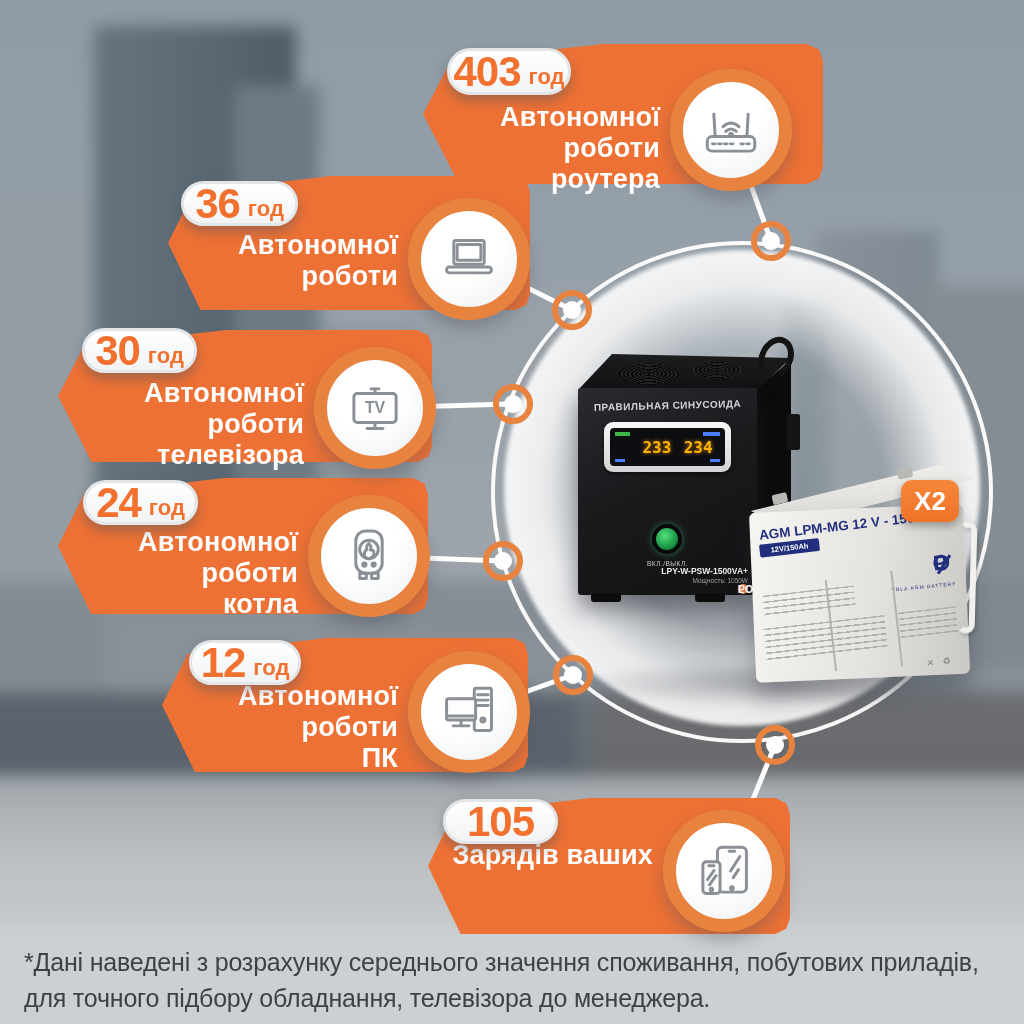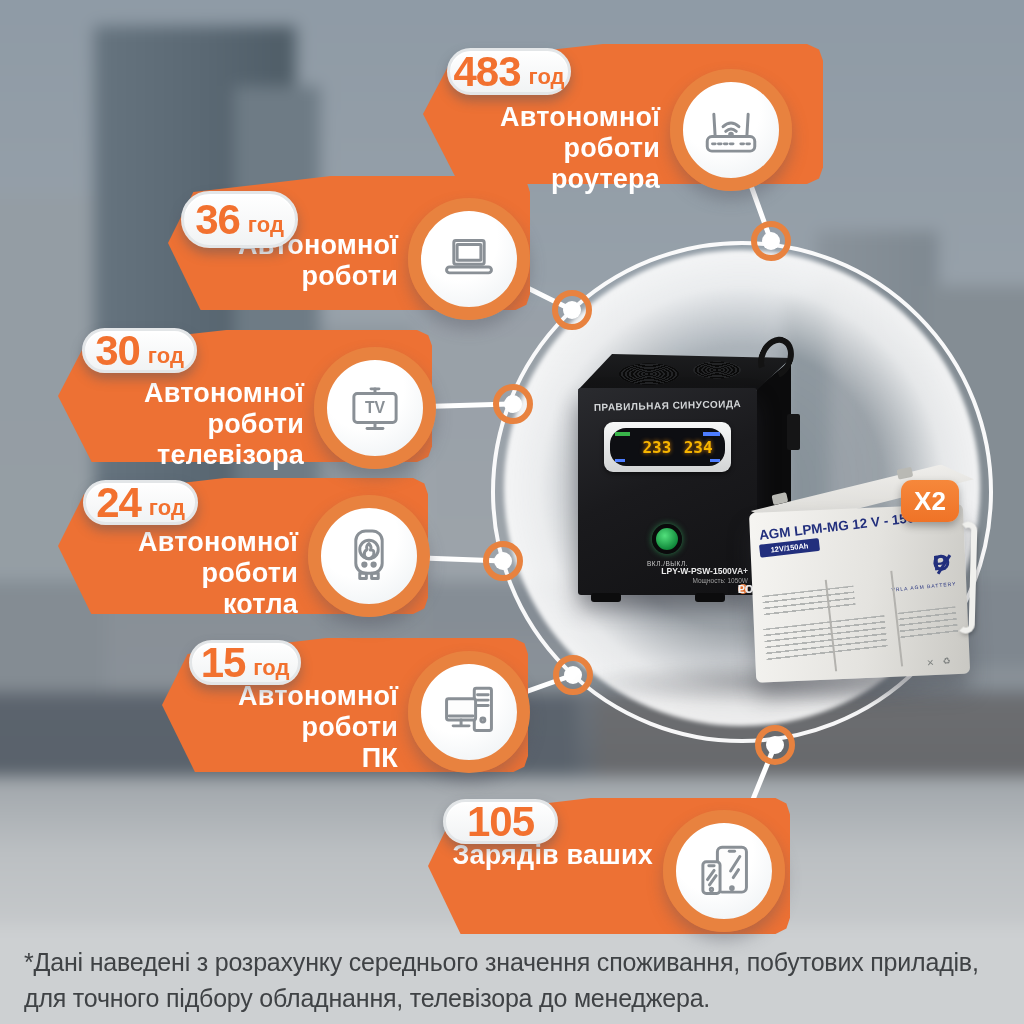--- a/index.html
+++ b/index.html
@@ -79,21 +79,21 @@
   .ups-side{left:0;top:0;width:245px;height:250px;background:#0B0B0C;
     clip-path:polygon(194px 38px,228px 10px,228px 226px,194px 243px);}
   .ups-bracket{left:224px;top:64px;width:13px;height:36px;background:#151516;border-radius:2px;}
   .ups-front{left:15px;top:38px;width:179px;height:207px;border-radius:3px;
     background:linear-gradient(155deg,#2A2B2F 0%,#1A1A1D 45%,#121214 100%);
     box-shadow:0 14px 22px rgba(40,40,48,.45);}
   .ups-tagline{left:0;top:12px;width:100%;text-align:center;color:#D2D5D7;
     font-size:10px;font-weight:700;letter-spacing:.5px;transform:rotate(-1.5deg);}
   .ups-display{left:26px;top:34px;width:127px;height:50px;border-radius:9px;
     background:linear-gradient(180deg,#F7F8F8,#D2D4D5);box-shadow:0 2px 4px rgba(0,0,0,.5);}
-  .ups-lcd{left:6px;top:6px;width:115px;height:38px;border-radius:16px;background:#0D0E12;
+  .ups-lcd{left:6px;top:6px;width:115px;height:38px;border-radius:4px;background:#0D0E12;
     display:flex;align-items:center;justify-content:space-evenly;padding-left:20px;}
   .lcd-digits{position:static;color:#F7B500;font-family:"DejaVu Sans Mono",monospace;
     font-weight:bold;font-size:16px;text-shadow:0 0 4px rgba(255,150,0,.8);}
   .tick{background:#4D7DFF;}
   .tick-tl{left:5px;top:4px;width:15px;height:4px;background:#39B54A;}
   .tick-tr{right:5px;top:4px;width:17px;height:4px;}
   .tick-bl{left:5px;bottom:4px;width:10px;height:3px;}
   .tick-br{right:5px;bottom:4px;width:10px;height:3px;}
   .ups-btn{left:74px;top:136px;width:30px;height:30px;border-radius:50%;
     background:radial-gradient(circle at 40% 35%,#52E07C,#128A3C 70%,#0A5B26 100%);
@@ -269,21 +269,21 @@
       <div class="seam s2"></div>
       <div class="bat-icons">✕ ♻</div>
     </div>
     <div class="bat-handle"></div>
   </div>
   <div class="x2-badge">X2</div>
 
   <div class="banner">
     <div class="banner-body" style="left:423px;top:44px;width:400px;height:140px;"></div>
     <div class="pill" style="left:447px;top:48px;width:124px;height:47px;">
-      <span class="pill-num">483</span>
+      <span class="pill-num">403</span>
       <span class="pill-unit">год</span>
     </div>
     <div class="banner-text" style="left:400px;top:102px;width:260px;">
       <div>Автономної роботи</div>
       <div>роутера</div>
     </div>
     <div class="icon-circle" style="left:670px;top:69px;">
       <svg viewBox="0 0 100 100">
         <rect x="14" y="60" width="72" height="22" rx="7"></rect>
         <line x1="26" y1="60" x2="24" y2="26"></line>
@@ -296,21 +296,21 @@
         <line x1="40" y1="71" x2="44" y2="71"></line>
           <line x1="49" y1="71" x2="53" y2="71"></line>
         <line x1="65" y1="71" x2="69" y2="71"></line>
           <line x1="74" y1="71" x2="78" y2="71"></line>
       </svg>
     </div>
   </div>
 
   <div class="banner">
     <div class="banner-body" style="left:168px;top:176px;width:362px;height:134px;"></div>
-    <div class="pill" style="left:181px;top:191px;width:117px;height:57px;">
+    <div class="pill" style="left:181px;top:181px;width:117px;height:45px;">
       <span class="pill-num">36</span>
       <span class="pill-unit">год</span>
     </div>
     <div class="banner-text" style="left:140px;top:230px;width:258px;">
       <div>Автономної роботи</div>
     </div>
     <div class="icon-circle" style="left:408px;top:198px;">
       <svg viewBox="0 0 100 100">
         <rect x="27" y="22" width="46" height="36" rx="3"></rect>
         <rect x="32" y="28" width="36" height="24" rx="1"></rect>
@@ -360,21 +360,21 @@
           <circle cx="57" cy="63" r="2.5"></circle>
         <rect x="36" y="76" width="10" height="8"></rect>
           <rect x="54" y="76" width="10" height="8"></rect>
       </svg>
     </div>
   </div>
 
   <div class="banner">
     <div class="banner-body" style="left:162px;top:638px;width:366px;height:134px;"></div>
     <div class="pill" style="left:189px;top:640px;width:112px;height:45px;">
-      <span class="pill-num">15</span>
+      <span class="pill-num">12</span>
       <span class="pill-unit">год</span>
     </div>
     <div class="banner-text" style="left:144px;top:681px;width:254px;">
       <div>Автономної роботи</div>
       <div>ПК</div>
     </div>
     <div class="icon-circle" style="left:408px;top:651px;">
       <svg viewBox="0 0 100 100">
         <rect x="58" y="14" width="26" height="64" rx="3"></rect>
         <line x1="63" y1="24" x2="79" y2="24"></line>

